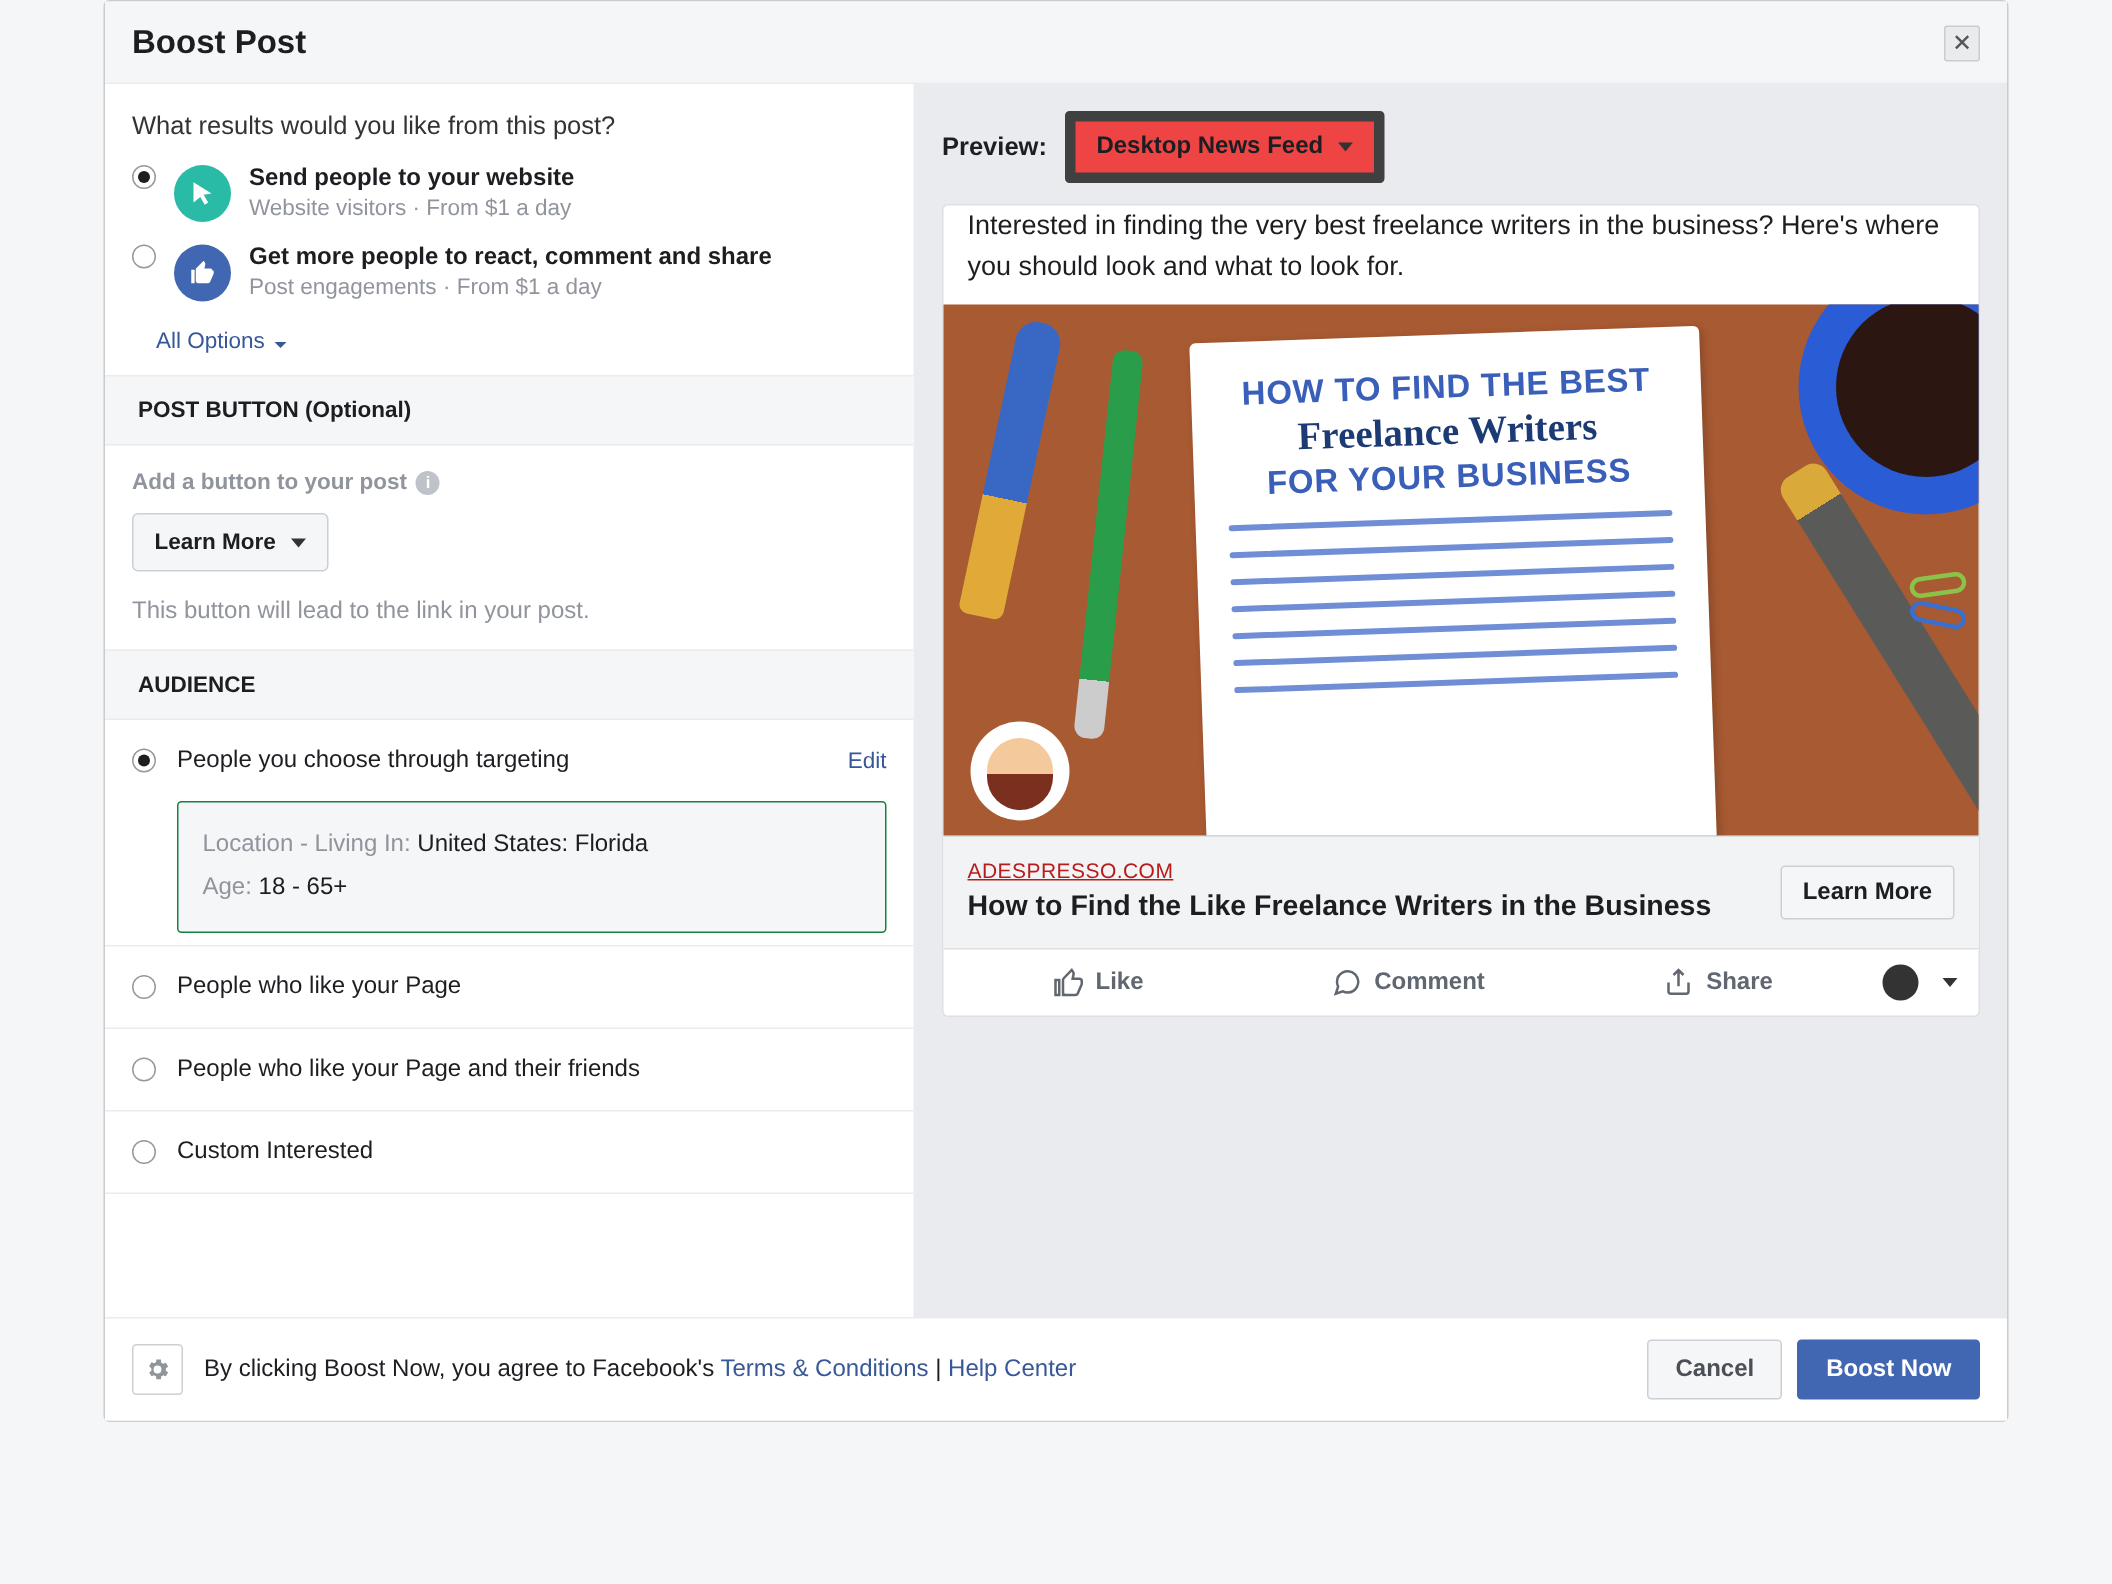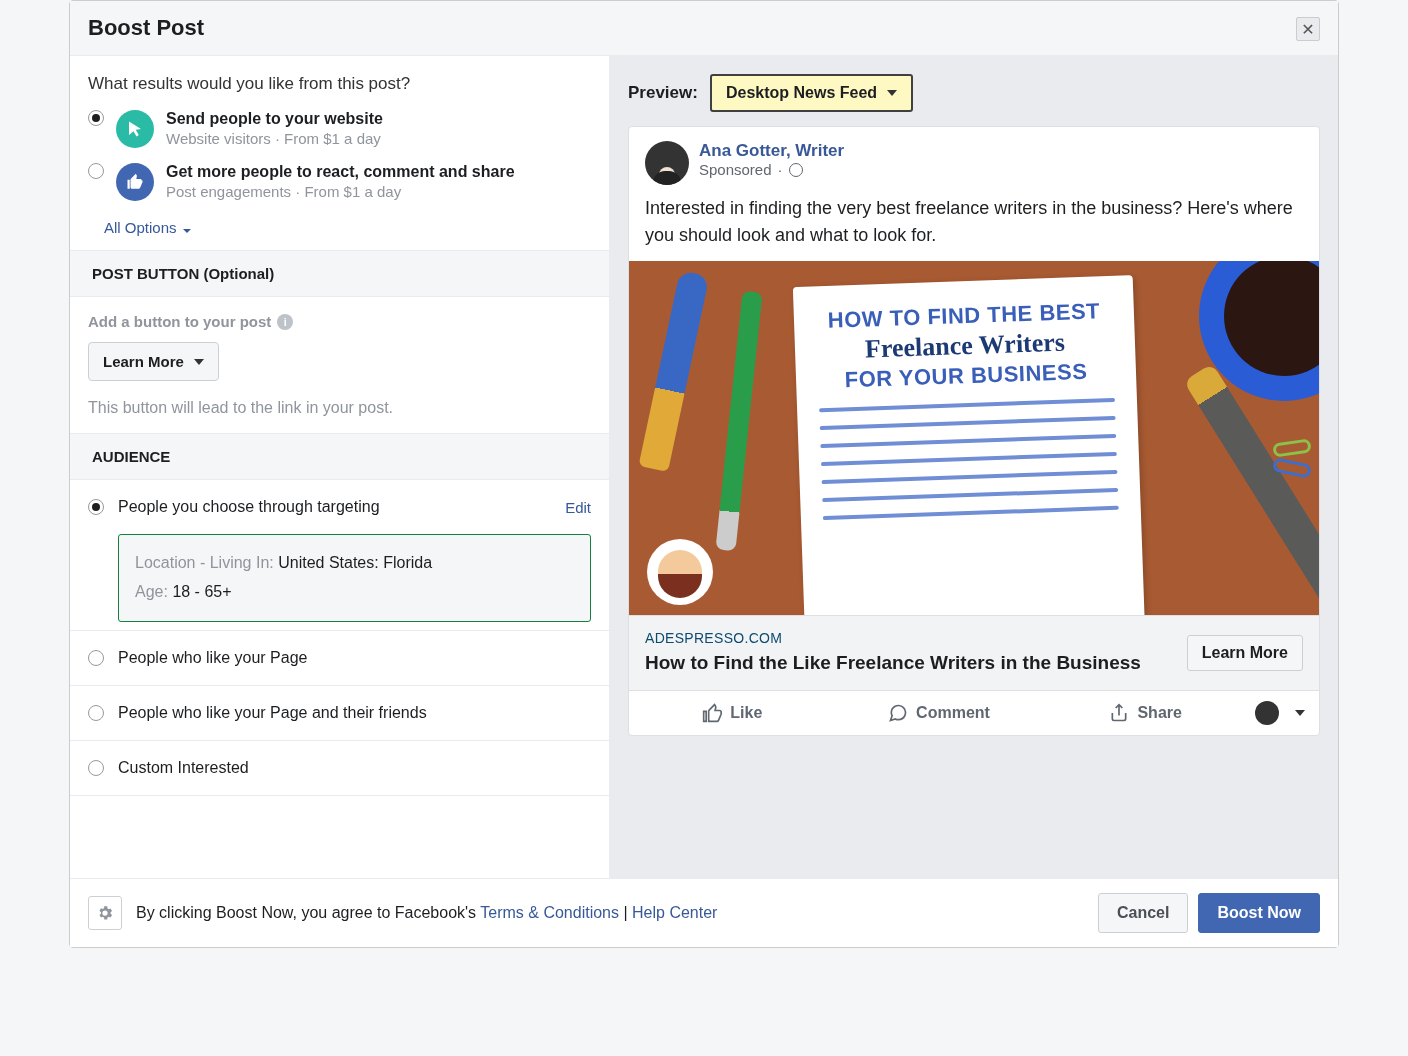--- a/index.html
+++ b/index.html
@@ -31,21 +31,21 @@
 .dropdown-btn { margin-top: 12px; padding: 10px 14px; border: 1px solid #ccd0d5; background: #f5f6f7; border-radius: 4px; font-size: 15px; font-weight: 600; cursor: pointer; display: inline-flex; align-items: center; gap: 10px; }
 .triangle-down { width: 0; height: 0; border-left: 5px solid transparent; border-right: 5px solid transparent; border-top: 6px solid #333; }
 .help-text { color: #90949c; font-size: 16px; margin-top: 18px; }
 .aud-row { display: flex; align-items: center; gap: 14px; padding: 18px; border-bottom: 1px solid #e9ebee; }
 .aud-row .aud-label { flex: 1; font-size: 16px; }
 .aud-row .edit { color: #365899; font-size: 15px; cursor: pointer; }
 .aud-details { background: #f5f6f7; border: 1px solid #15803d; border-radius: 3px; margin: 0 18px 0 48px; padding: 14px 16px; font-size: 16px; line-height: 1.8; }
 .aud-details .key { color: #90949c; }
 .preview-header { display: flex; align-items: center; gap: 12px; margin-bottom: 14px; }
 .preview-header .lbl { font-size: 17px; font-weight: bold; }
-.preview-select { padding: 8px 14px; border: 2px solid #404040; background: #fef9c3; border-radius: 3px; font-size: 16px; font-weight: 600; display: inline-flex; align-items: center; gap: 10px; cursor: pointer; }
+.preview-select { padding: 8px 14px; border: 7px solid #404040; background: #ef4444; border-radius: 3px; font-size: 16px; font-weight: 600; display: inline-flex; align-items: center; gap: 10px; cursor: pointer; }
 .post-card { background: #fff; border: 1px solid #dddfe2; border-radius: 4px; }
 .post-header { display: flex; gap: 10px; padding: 14px 16px 10px; }
 .avatar { width: 44px; height: 44px; border-radius: 50%; background: #333; overflow: hidden; display:flex; align-items:flex-end; justify-content:center;}
 .avatar-head { width: 16px; height: 16px; border-radius: 50%; background: #f0e1d2; margin-bottom:2px;}
 .avatar-body-shape { width: 28px; height:14px; background:#222; border-radius: 12px 12px 0 0; position:absolute;}
 .avatar { position: relative; }
 .avatar-body-shape { bottom:0; }
 .post-author { color: #385898; font-size: 17px; font-weight: bold; }
 .post-meta { color: #616770; font-size: 15px; display: flex; align-items: center; gap: 6px; }
 .globe-icon { width: 14px; height: 14px; border-radius: 50%; border: 1.5px solid #616770; position: relative; }
@@ -62,21 +62,21 @@
 .pen-green { position: absolute; width: 20px; height: 260px; background: linear-gradient(#2a9d4a 85%, #ccc 85%); border-radius: 8px; top: 30px; left: 100px; transform: rotate(6deg);}
 .fountain { position: absolute; width: 34px; height: 280px; background: linear-gradient(#d9a93a 10%, #5a5a58 10%); border-radius: 10px; top: 90px; right: 30px; transform: rotate(-32deg);}
 .face-circle { position: absolute; width: 66px; height: 66px; background: #fff; border-radius: 50%; bottom: 10px; left: 18px; display: flex; align-items:center; justify-content:center;}
 .face-inner { width: 44px; height: 44px; background: #f4c99b; border-radius: 50%; position:relative;}
 .beard { position:absolute; width:44px; height:24px; background:#7a2f1f; bottom:-4px; border-radius: 0 0 22px 22px;}
 .clips { position: absolute; right: 8px; top: 180px; }
 .clip { width: 38px; height: 14px; border: 3px solid; border-radius: 8px; margin-bottom: 6px; }
 .clip.g { border-color: #8bc34a; transform: rotate(-8deg);}
 .clip.b { border-color: #3a6fd0; transform: rotate(12deg);}
 .link-card { background: #f2f3f5; border-top: 1px solid #dddfe2; padding: 14px 16px; display: flex; justify-content: space-between; align-items: center; gap: 16px; }
-.link-domain { color: #0c4a6e; font-size: 14px; letter-spacing: 0.3px; }
+.link-domain { color: #b91c1c; font-size: 14px; letter-spacing: 0.3px; text-decoration: underline; }
 .link-title { font-size: 19px; font-weight: bold; line-height: 1.35; margin-top: 4px; }
 .learn-more-btn { padding: 8px 14px; background: #f5f6f7; border: 1px solid #ccd0d5; border-radius: 3px; font-size: 16px; font-weight: 600; cursor: pointer; white-space: nowrap; }
 .post-actions { display: flex; border-top: 1px solid #dddfe2; }
 .post-action { flex: 1; display: flex; align-items: center; justify-content: center; gap: 8px; padding: 12px; color: #606770; font-size: 16px; font-weight: 600; cursor: pointer; }
 .post-action svg { width: 20px; height: 20px; }
 .post-actions .avatar-sm { width: 24px; height: 24px; border-radius:50%; background:#333; margin: 0 16px 0 6px;}
 .footer { display: flex; align-items: center; justify-content: space-between; padding: 14px 18px; border-top: 1px solid #e9ebee; background: #fff; }
 .footer-left { display: flex; align-items: center; gap: 14px; }
 .gear { width: 34px; height: 34px; border: 1px solid #ccd0d5; border-radius: 3px; display: flex; align-items: center; justify-content: center; color: #90949c; font-size: 18px; cursor: pointer; }
 .footer-text { font-size: 16px; }
@@ -177,32 +177,20 @@
     <div class="right-pane">
       <div class="preview-header">
         <span class="lbl">Preview:</span>
         <div class="preview-select">
           <span>Desktop News Feed</span>
           <span class="triangle-down"></span>
         </div>
       </div>
 
       <div class="post-card">
-        <div class="post-header">
-          <div class="avatar">
-            <div class="avatar-head"></div>
-              <div class="avatar-body-shape"></div>
-          </div>
-          <div>
-            <div class="post-author">Ana Gotter, Writer</div>
-            <div class="post-meta">
-              <span>Sponsored</span> · <span class="globe-icon"></span>
-            </div>
-          </div>
-        </div>
 
         <div class="post-text">Interested in finding the very best freelance writers in the business? Here's where you should look and what to look for.</div>
 
         <div class="post-image">
           <div class="coffee">
               <div class="coffee-inner"></div>
             </div>
           <div class="pen-blue"></div>
           <div class="pen-green"></div>
           <div class="paper">

